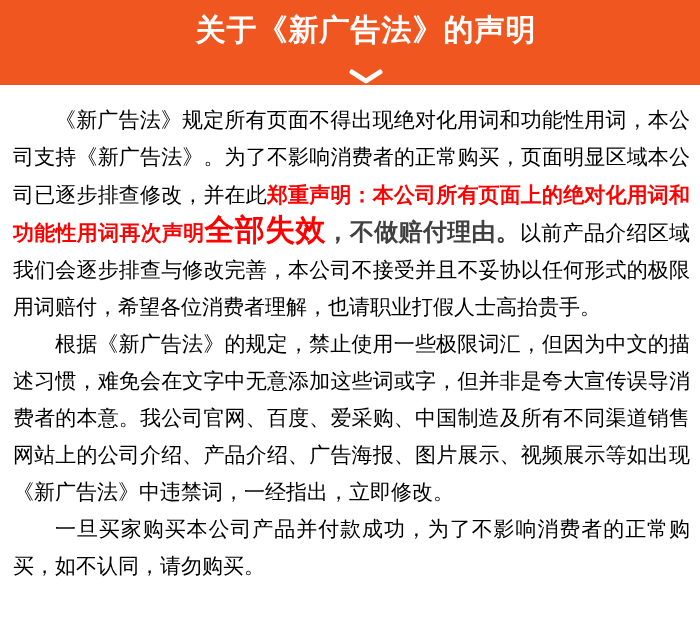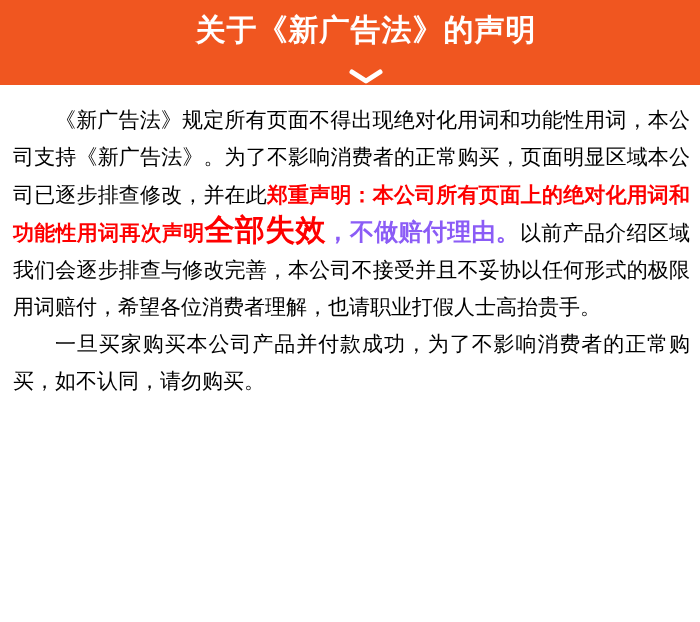--- a/index.html
+++ b/index.html
@@ -57,21 +57,21 @@
     font-size: 21px;
   }
   .red-large {
     color: #FE0000;
     font-weight: bold;
     font-family: Liberation Sans, sans-serif;
     font-size: 30px;
     line-height: 1;
   }
   .red-medium {
-    color: #8b5cf6;
+    color: #404040;
     font-weight: bold;
     font-family: "Liberation Sans", "DejaVu Sans", sans-serif;
     font-size: 24px;
     line-height: 1;
   }
   .signer {
     text-align: right;
     text-indent: 0 !important;
     font-weight: bold;
     margin-top: 0;
@@ -89,18 +89,19 @@
       <svg width="36" height="15" viewBox="0 0 36 15" aria-hidden="true">
         <polyline points="4,3 18,12 32,3" fill="none" stroke="#ffffff" stroke-width="5" stroke-linecap="round" stroke-linejoin="round"></polyline>
       </svg>
     </span>
   </header>
 
   <main class="content">
 
     <p><span>《新广告法》规定所有页面不得出现绝对化用词和功能性用词，本公司支持《新广告法》。为了不影响消费者的正常购买，页面明显区域本公司已逐步排查修改，并在此</span><span class="red-bold">郑重声明：本公司所有页面上的绝对化用词和功能性用词再次声明</span><span class="red-large">全部失效</span><span class="red-medium">，不做赔付理由。</span><span>以前产品介绍区域我们会逐步排查与修改完善，本公司不接受并且不妥协以任何形式的极限用词赔付，希望各位消费者理解，也请职业打假人士高抬贵手。</span></p>
 
+    <p>根据《新广告法》的规定，禁止使用一些极限词汇，但因为中文的描述习惯，难免会在文字中无意添加这些词或字，但并非是夸大宣传误导消费者的本意。我公司官网、百度、爱采购、中国制造及所有不同渠道销售网站上的公司介绍、产品介绍、广告海报、图片展示、视频展示等如出现《新广告法》中违禁词，一经指出，立即修改。</p>
 
     <p>一旦买家购买本公司产品并付款成功，为了不影响消费者的正常购买，如不认同，请勿购买。</p>
 
 
   </main>
 </div>
 
 </body></html>

